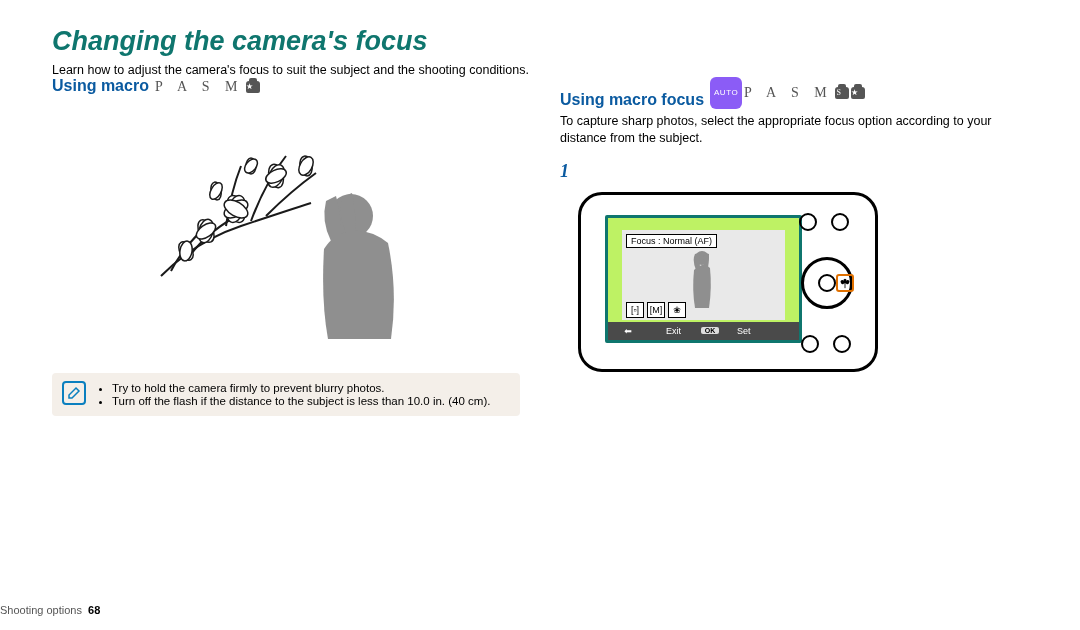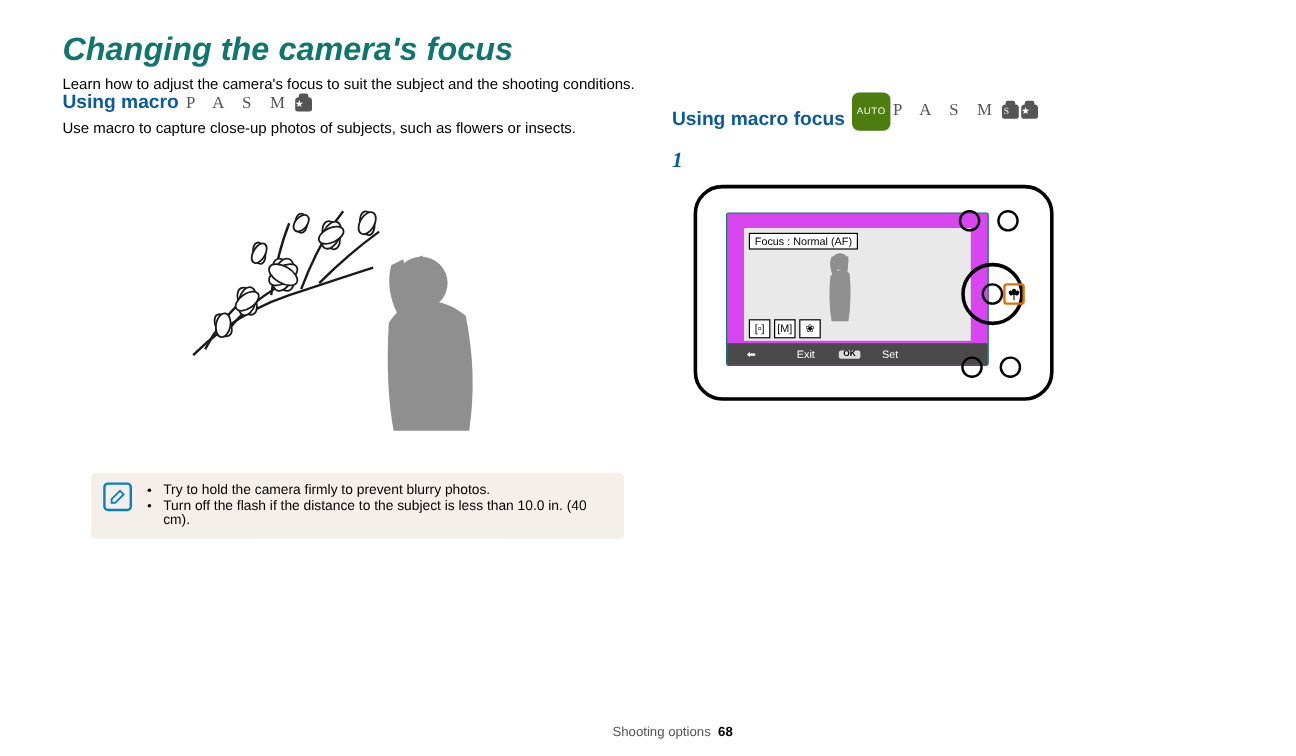--- a/index.html
+++ b/index.html
@@ -46,21 +46,21 @@
     font-size: 14px;
     letter-spacing: 6px;
     color: #555;
     font-weight: normal;
     display: flex;
     align-items: center;
     gap: 2px;
   }
   .auto-pill {
     display: inline-block;
-    background: #4d7c0f;
+    background: #8b5cf6;
     color: #fff;
     font-family: Arial, sans-serif;
     font-size: 8px;
     letter-spacing: 0.5px;
     padding: 11px 4px;
     border-radius: 6px;
     text-align: center;
     min-width: 24px;
     line-height: 10px;
   }
@@ -93,21 +93,20 @@
     align-items: center;
     justify-content: center;
   }
   .note-box {
     margin-top: 15px;
     background: #f4efe9;
     border-radius: 4px;
     padding: 8px 10px 8px 46px;
     position: relative;
     font-size: 11.5px;
-    margin-left: 24px;
   }
   .note-icon {
     position: absolute;
     left: 10px; top: 8px;
     width: 24px; height: 24px;
     border: 2px solid #0a7fbf;
     border-radius: 4px;
     display:flex;align-items:center;justify-content:center;
   }
   .note-icon svg { width:16px;height:16px; }
@@ -144,23 +143,23 @@
     width: 300px;
     height: 180px;
     border: 3px solid #000;
     border-radius: 24px;
     background: #fff;
     position: relative;
   }
   .cam-screen {
     position:absolute;
     top:20px; left:24px;
-    width:219px; height:128px;
-    border:1px solid #0f766e;
-    background:#d946ef;
+    width:197px; height:128px;
+    border:3px solid #0f766e;
+    background:#bef264;
     border-radius:2px;
   }
   .cam-screen-inner{
     position:absolute;
     top:12px;left:14px;right:14px;bottom:20px;
     background:#e9e9e9;
   }
   .focus-label{
     position:absolute;
     top:4px;left:4px;
@@ -231,44 +230,42 @@
     right:-4px;top:50%;
     transform:translateY(-50%);
     width:18px;height:18px;
     border:2px solid #e07000;
     border-radius:3px;
     display:flex;align-items:center;justify-content:center;
   }
   .footer{
     position:absolute;
     bottom:14px;left:0;right:0;
-    text-align:center;
+    text-align:left;
     font-size:11px;
     color:#555;
-    margin-left:41px;
   }
   .footer b{ color:#000; }
 </style>
 </head>
 <body>
 
 <h1 class="page-title">Changing the camera's focus</h1>
 <p class="page-intro">Learn how to adjust the camera's focus to suit the subject and the shooting conditions.</p>
 
 <div class="two-col">
 
   <div class="col">
     <div class="section-heading">
       <span class="section-title">Using macro</span>
       <span class="mode-row">
         <span>P A S M</span>
         <span class="mode-icon">★</span>
       </span>
     </div>
-    <p class="section-body">Use macro to capture close-up photos of subjects, such as flowers or insects.</p>
 
     <div class="illus-wrap">
       <svg viewBox="0 0 260 220" width="260" height="220">
 
         <g stroke="#1a1a1a" stroke-width="2" fill="none">
           <path d="M5 155 Q40 120 85 105 Q130 90 155 82"></path>
           <path d="M30 140 Q50 110 90 90"></path>
           <path d="M15 150 Q25 130 45 110"></path>
           <path d="M110 95 Q135 70 160 52"></path>
           <path d="M95 100 Q110 60 130 35"></path>
@@ -335,20 +332,21 @@
   <div class="col">
     <div class="section-heading">
       <span class="section-title">Using macro focus</span>
       <span class="mode-row">
         <span class="auto-pill">AUTO</span>
         <span>P A S M</span>
         <span class="mode-icon">S</span>
         <span class="mode-icon">★</span>
       </span>
     </div>
+    <p class="section-body">To capture sharp photos, select the appropriate focus option according to your distance from the subject.</p>
 
     <div class="step-row">
       <span class="step-num">1</span>
     </div>
 
     <div class="camera-wrap">
       <div class="camera-body">
         <div class="cam-screen">
           <div class="cam-screen-inner">
             <div class="focus-label">Focus : Normal (AF)</div>

